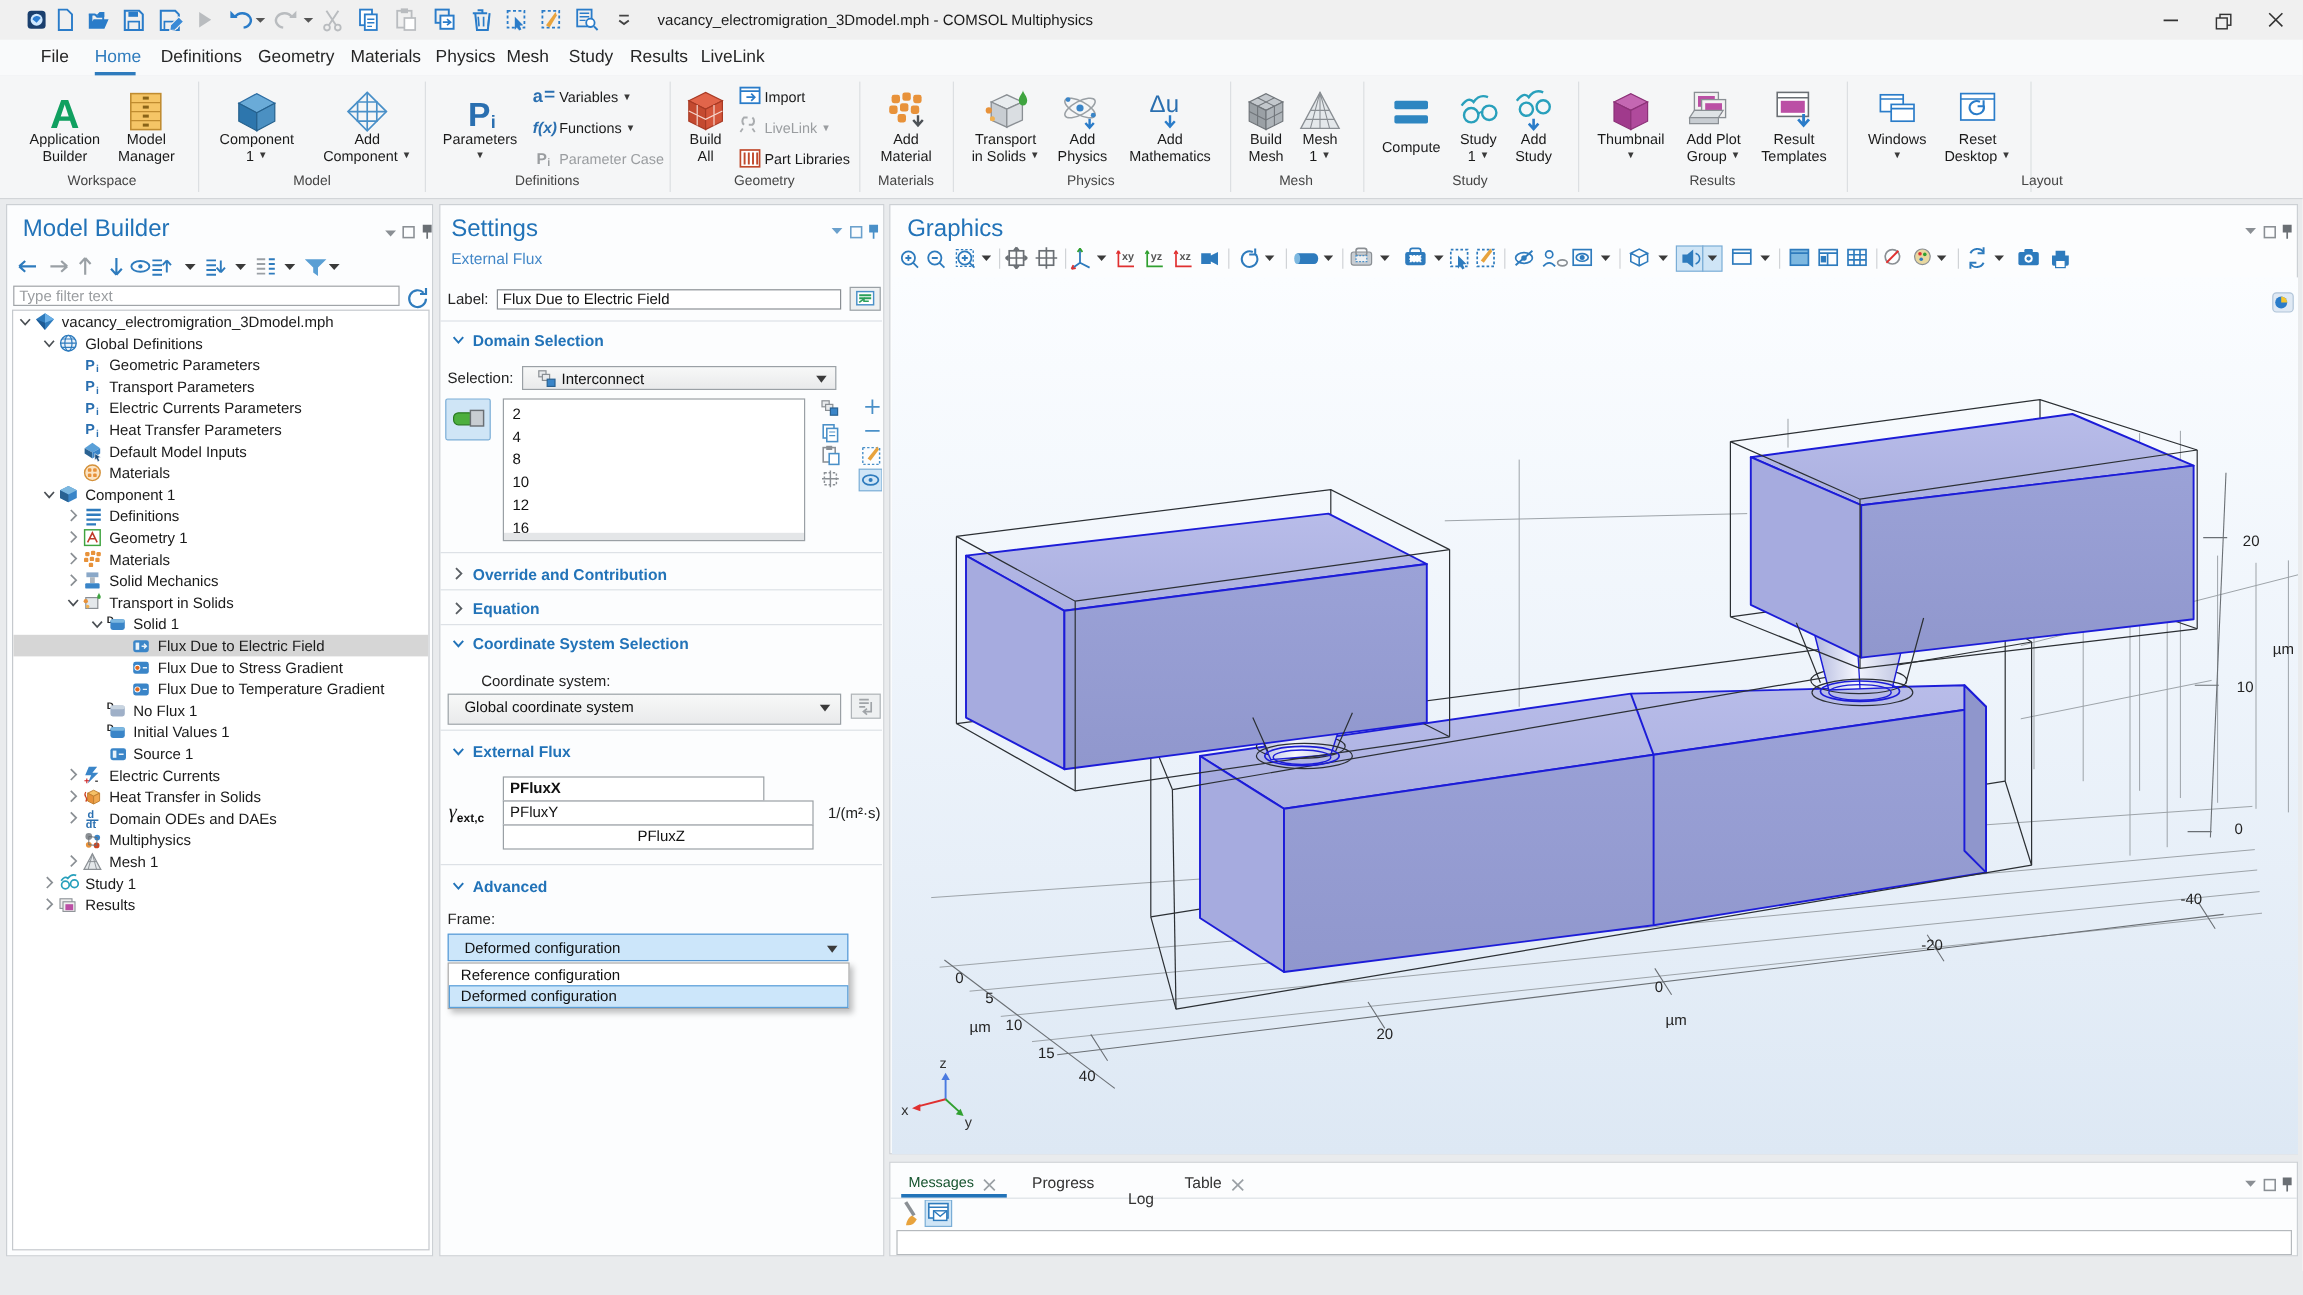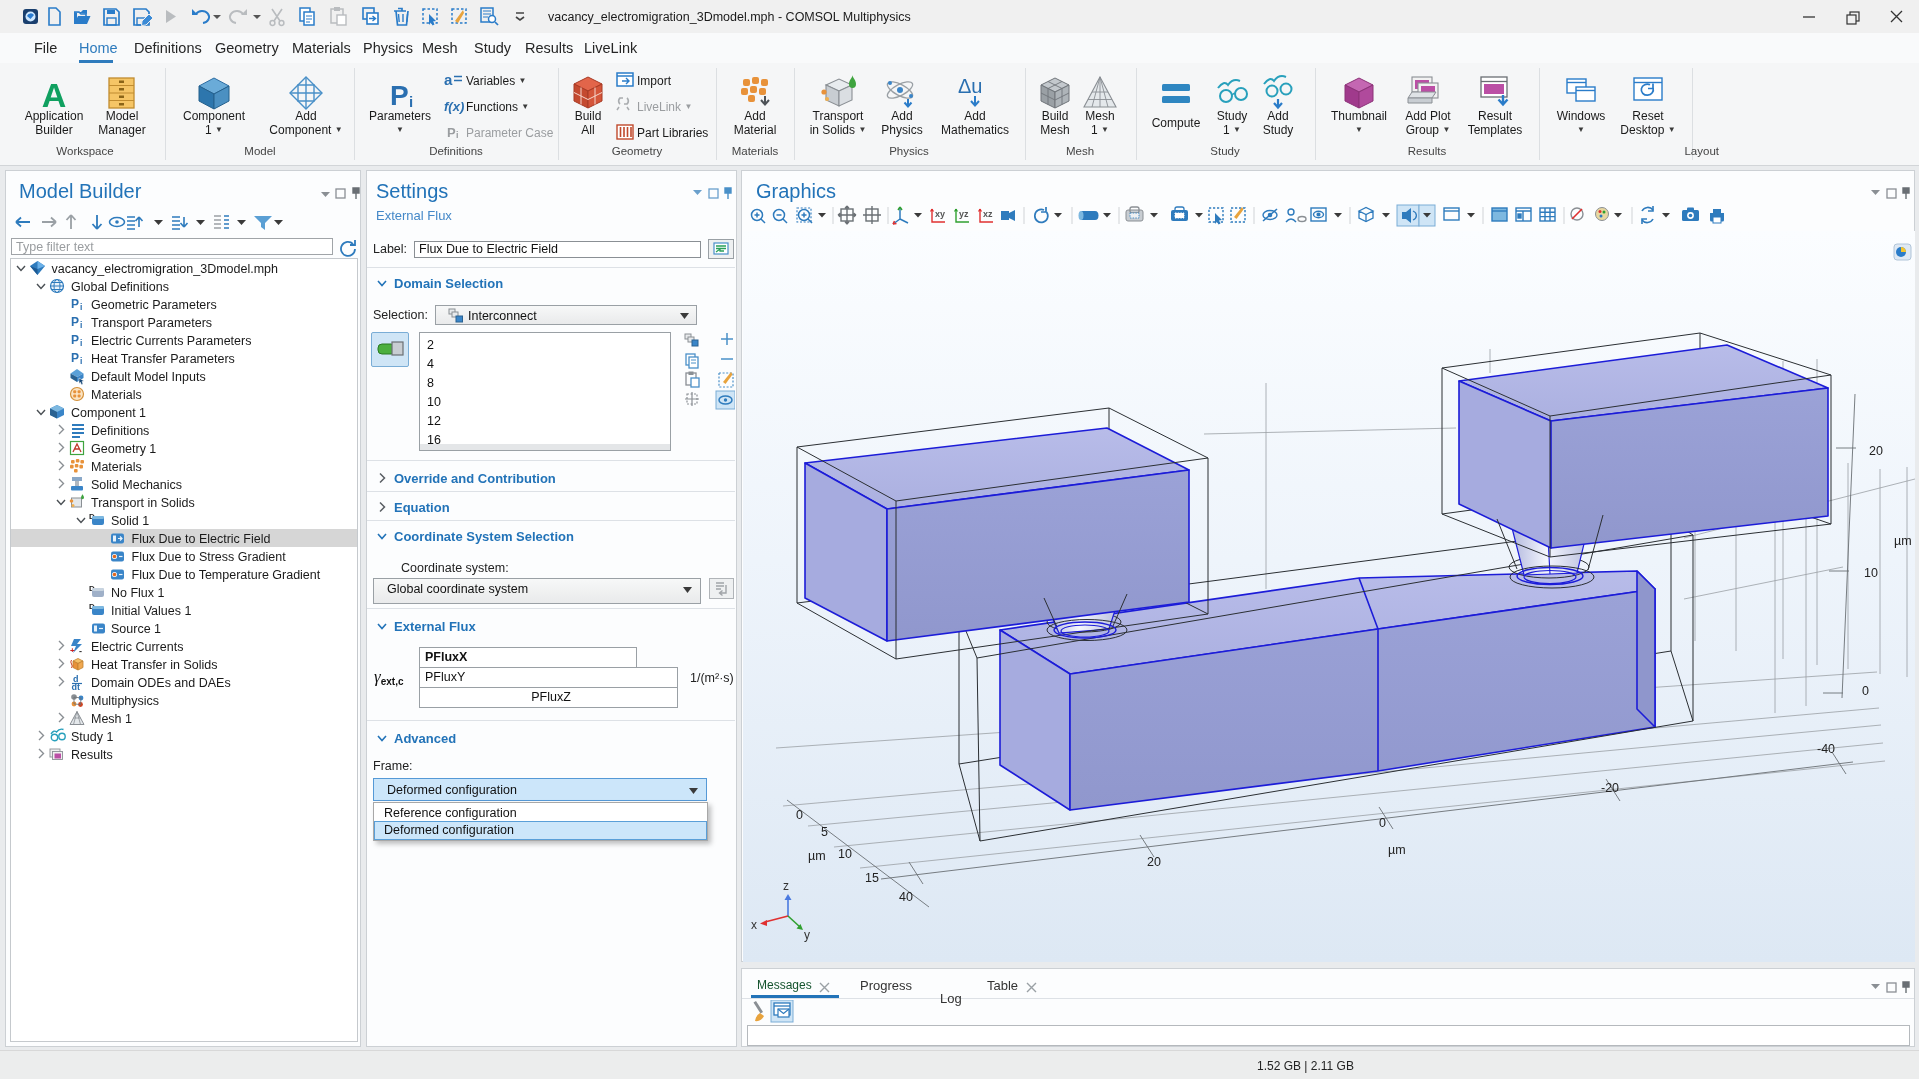--- a/index.html
+++ b/index.html
@@ -990,16 +990,13 @@
         <path d="M8 13 q-4 2 -5 8 q6 1 9 -5" fill="#e8a33d"></path>
         <rect x="19" y="0" width="22" height="22" fill="#cfe5f6" stroke="#7aadd6"></rect>
         <rect x="22" y="3" width="16" height="12" fill="#fff" stroke="#2e7bbd" stroke-width="1.3"></rect>
         <path d="M22 6 h16" stroke="#2e7bbd" stroke-width="1.3"></path>
         <rect x="26" y="9" width="11" height="8" fill="#fff" stroke="#2e7bbd" stroke-width="1.2"></rect>
         <path d="M26 9 l5.5 4.5 5.5 -4.5" fill="none" stroke="#2e7bbd" stroke-width="1.2"></path>
       </svg>
       <div style="position:absolute;left:5px;top:56px;width:1163px;height:21px;background:#fff;border:1px solid #b5b9bd;"></div>
     </div>
   </div>
-  <div id="statusbar">
-      <div>1.52 GB | 2.11 GB</div>
-    </div>
 </div>
 
 </body></html>

